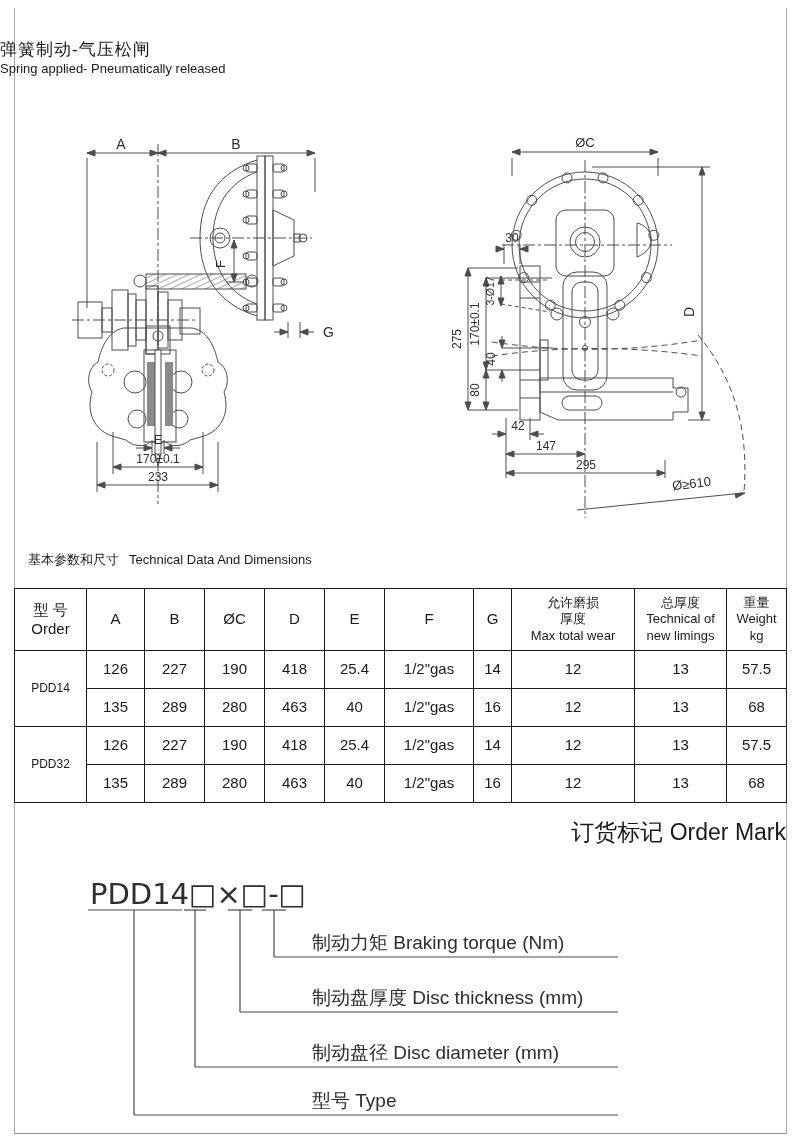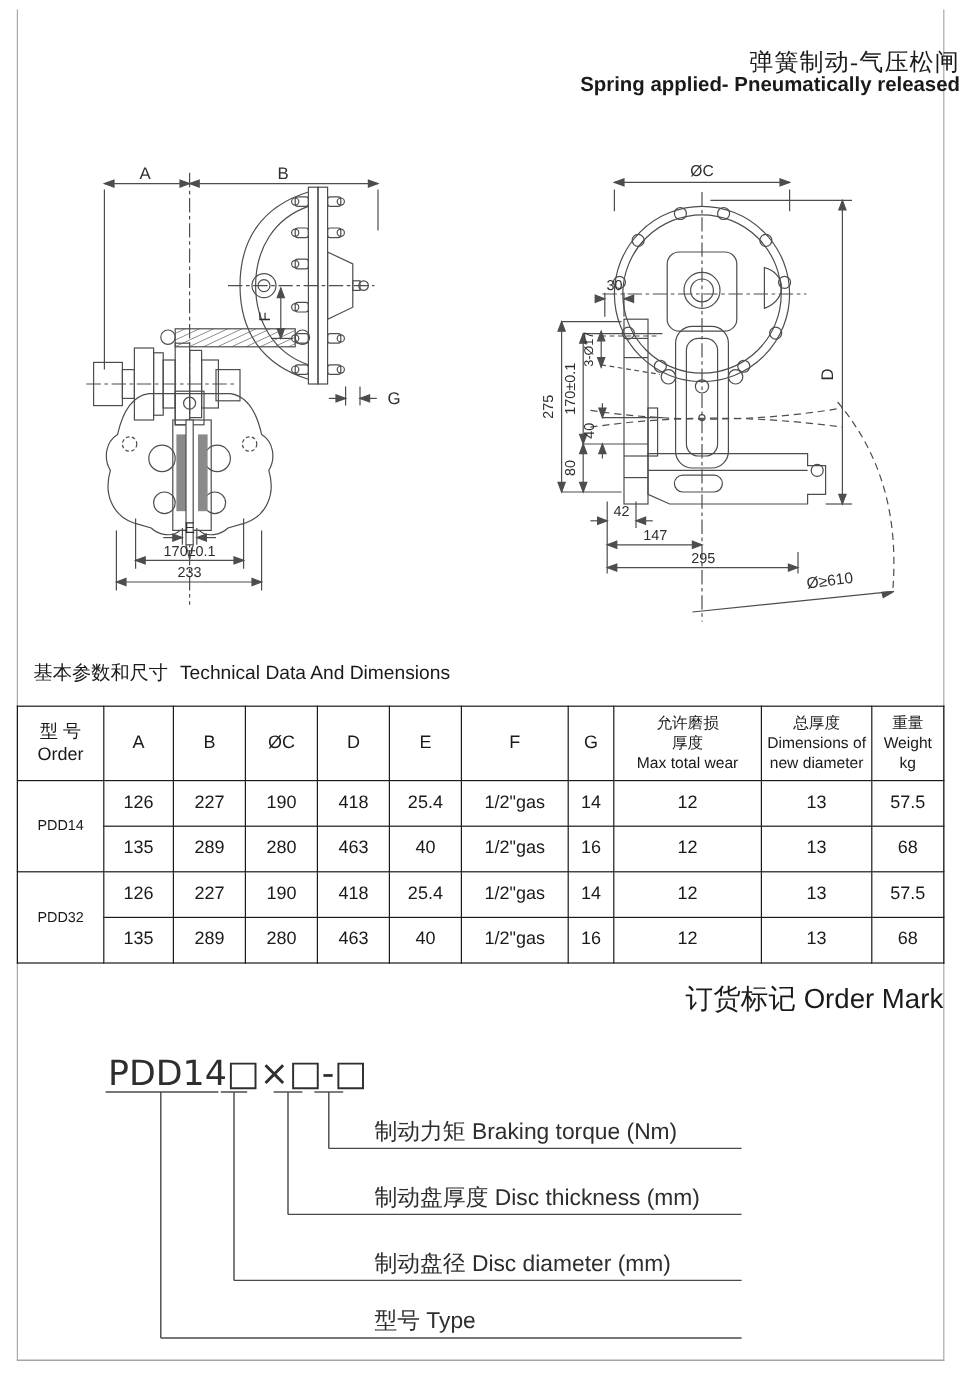--- a/index.html
+++ b/index.html
@@ -5,24 +5,24 @@
   html,body{margin:0;padding:0;}
   body{
     width:800px;height:1148px;position:relative;background:#ffffff;
     font-family:"Liberation Sans","DejaVu Sans",sans-serif;color:#1a1a1a;
     overflow:hidden;
   }
   .frame{
     position:absolute;left:14px;top:8px;width:771px;height:1125px;
     border-left:1px solid #a9a9a9;border-right:1px solid #a9a9a9;border-bottom:1px solid #8f8f8f;
   }
-  .title-zh{position:absolute;top:38px;left:0;width:100%;text-align:right;font-size:20px;letter-spacing:1px;font-family:Liberation Serif, serif;}
-  .title-en{position:absolute;top:61px;left:0;width:100%;text-align:right;font-size:17px;font-weight:bold;}
+  .title-zh{position:absolute;top:38px;left:0;width:100%;text-align:left;font-size:17px;letter-spacing:1px;font-family:Liberation Serif, serif;}
+  .title-en{position:absolute;top:61px;left:0;width:100%;text-align:left;font-size:13px;}
   .draw{position:absolute;}
-  .section-title{position:absolute;left:28px;top:551px;font-size:16px;}
+  .section-title{position:absolute;left:28px;top:551px;font-size:13px;}
   .section-title .en{margin-left:10px;}
   table.tech{
     position:absolute;left:14px;top:588px;width:772px;border-collapse:collapse;table-layout:fixed;
   }
   table.tech th,table.tech td{
     border:1px solid #1a1a1a;text-align:center;vertical-align:middle;
     font-weight:normal;font-size:15px;padding:0;line-height:1.25;
   }
   table.tech tr.hrow{height:62px;margin-left:28px;}
   table.tech tr.drow{height:38px;}
@@ -314,21 +314,21 @@
       <tr class="hrow">
     <th><span>型 号</span><br><span>Order</span></th>
     <th>A</th>
     <th>B</th>
     <th>ØC</th>
     <th>D</th>
     <th>E</th>
     <th>F</th>
     <th>G</th>
     <th class="smallh"><span>允许磨损</span><br><span>厚度</span><br><span>Max total wear</span></th>
-    <th class="smallh"><span>总厚度</span><br><span>Dimensions of</span><br><span>new diameter</span></th>
+    <th class="smallh"><span>总厚度</span><br><span>Technical of</span><br><span>new limings</span></th>
     <th class="smallh"><span>重量</span><br><span>Weight</span><br><span>kg</span></th>
   </tr>
   <tr class="drow">
     <td rowspan="2" class="typecell">PDD14</td>
     <td>126</td>
     <td>227</td>
     <td>190</td>
     <td>418</td>
     <td>25.4</td>
     <td>1/2"gas</td>

